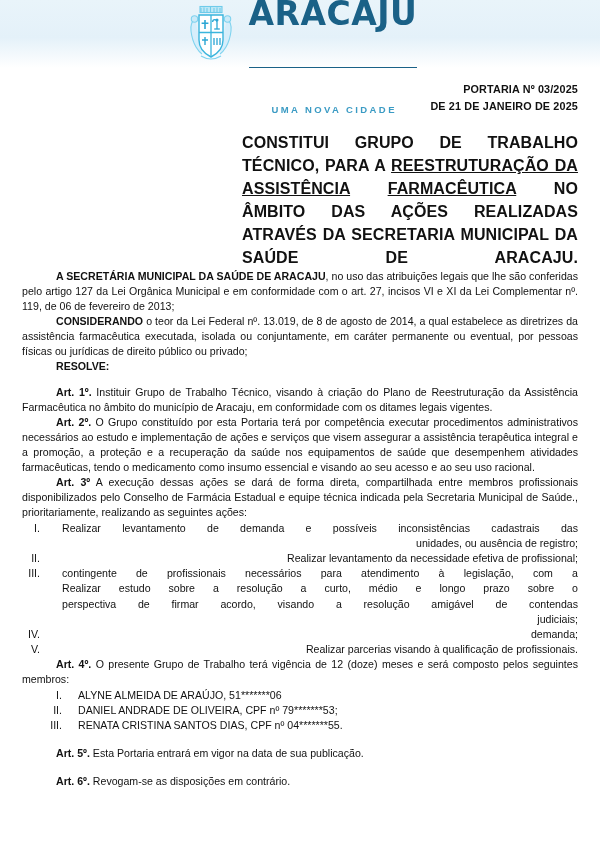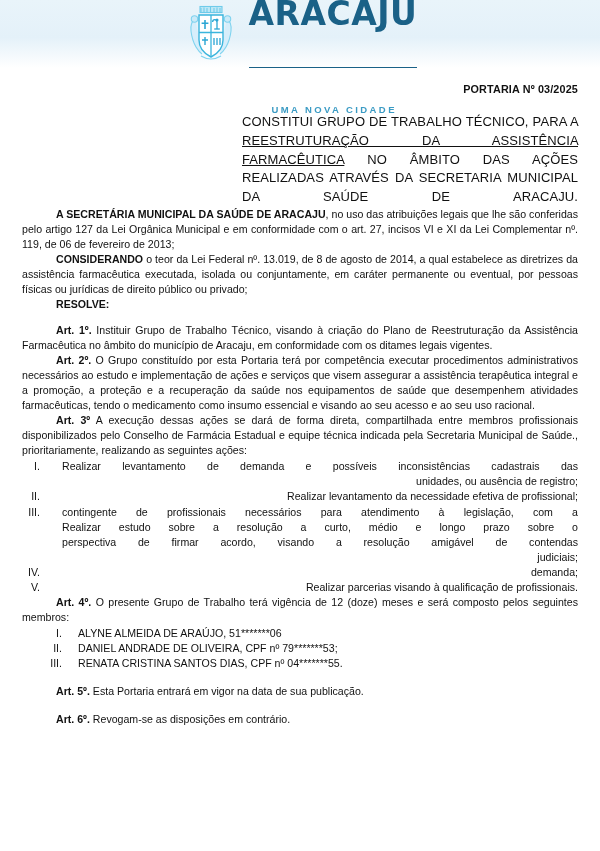--- a/index.html
+++ b/index.html
@@ -83,22 +83,22 @@
 
   .ementa-wrap {
     display: flex;
     justify-content: flex-end;
     margin-top: 16px;
   }
   .ementa {
     width: 336px;
     text-align: justify;
     text-align-last: justify;
-    font-weight: normal;
-    font-size: 13px;
+    font-weight: bold;
+    font-size: 16px;
     letter-spacing: 0.1px;
     line-height: 1.44;
     text-transform: uppercase;
   }
   .ementa .u { text-decoration: underline; }
   .ementa .lastline { text-align-last: left; }
 
   p.para {
     text-align: justify;
     text-indent: 34px;
@@ -195,20 +195,21 @@
       <div class="tagline-word">UMA NOVA CIDADE</div>
     </div>
 
   </div>
 </header>
 
 <main class="page">
 
   <div class="doc-title">
     <span>PORTARIA Nº 03/2025</span>
+    <span class="line2">DE 21 DE JANEIRO DE 2025</span>
   </div>
 
   <div class="ementa-wrap">
     <div class="ementa">
       <span>CONSTITUI GRUPO DE TRABALHO TÉCNICO,</span>
       <span>PARA A </span><span class="u">REESTRUTURAÇÃO DA ASSISTÊNCIA</span>
       <span class="u">FARMACÊUTICA</span><span> NO ÂMBITO DAS AÇÕES</span>
       <span>REALIZADAS ATRAVÉS DA SECRETARIA</span>
       <span class="lastline">MUNICIPAL DA SAÚDE DE ARACAJU.</span>
     </div>

